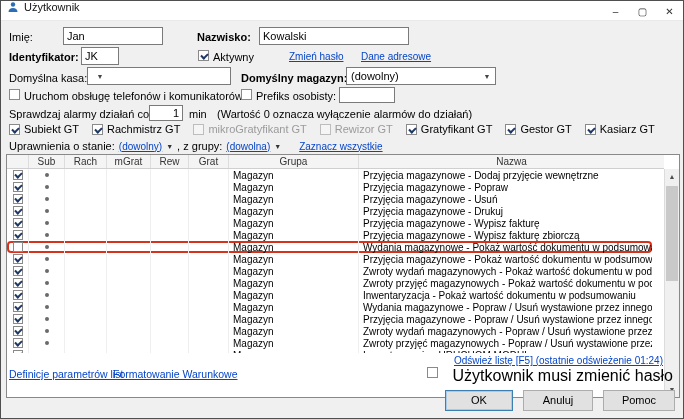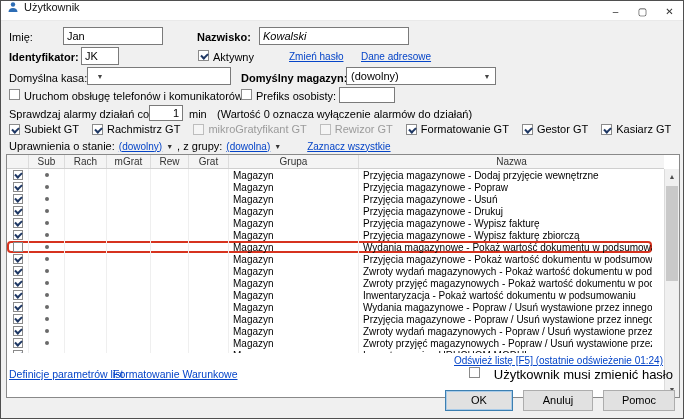--- a/index.html
+++ b/index.html
@@ -30,21 +30,21 @@
   
   .prod-row{position:absolute;left:8px;top:122px;display:flex;gap:13px;align-items:center}
   .prod{display:inline-flex;align-items:center;gap:4px;font-size:11px;cursor:pointer;white-space:nowrap}
   .prod.disabled{color:#9b9b9b}
   .prod.disabled .cb{border-color:#bdbdbd;background:#f5f5f5}
 
   
   .perm-bar{position:absolute;left:8px;top:139px;display:flex;align-items:center;gap:4px;font-size:11px}
   .perm-bar .dd-arrow{font-size:7px;color:#333}
   .perm-bar .sep{color:#000}
-  .select-all{margin-left:22px}
+  .select-all{margin-left:14px}
 
   
   .table{position:absolute;left:5px;top:153px;width:674px;height:244px;background:#fff;border:1px solid #898989;overflow:hidden}
   .thead{display:flex;height:14px;background:#f4f4f4;border-bottom:1px solid #cfcfcf;font-size:10px;color:#333;margin-right:15px}
   .th{display:flex;align-items:center;justify-content:center;border-right:1px solid #dcdcdc;overflow:hidden;white-space:nowrap}
   .tbody{position:relative;height:184px;margin-right:27px;overflow:hidden}
   .trow{display:flex;height:12px;align-items:center;font-size:10px;background:#fff}
   .trow.hl{box-shadow:inset 0 0 0 2px #d6331f;border-radius:4px}
   .td{height:100%;display:flex;align-items:center;border-right:1px solid #efefef;overflow:hidden;white-space:nowrap}
   .center{justify-content:center}
@@ -54,21 +54,21 @@
 
   
   .scroll{position:absolute;top:14px;right:0;bottom:0;width:15px;background:#f0f0f0;border-left:1px solid #dcdcdc;display:flex;flex-direction:column}
   .scroll-btn{height:15px;display:flex;align-items:center;justify-content:center;font-size:7px;color:#505050;cursor:pointer}
   .scroll-track{flex:1;position:relative}
   .scroll-thumb{position:absolute;top:2px;left:1px;width:12px;height:95px;background:#c9c9c9;cursor:grab}
 
   
   .refresh{position:absolute;right:20px;top:354px;font-size:10px}
   .foot-link{font-size:10.5px}
-  .must-change{position:absolute;right:10px;top:366px;display:flex;gap:14px;font-size:13px}
+  .must-change{position:absolute;right:10px;top:366px;display:flex;gap:14px;font-size:16px}
   .btn{position:absolute;top:389px;height:21px;background:#e1e1e1;border:1px solid #adadad;font-size:11px;text-align:center;line-height:19px;cursor:pointer;color:#000}
   .btn.default{border:1px solid #3c7fb1;box-shadow:inset 0 0 0 1px #a9cbe8}
 </style>
 </head>
 <body>
 
 <div class="dialog">
 
   <div class="titlebar">
     <span style="display:inline-flex">
@@ -81,21 +81,21 @@
     <div class="win-controls">
       <span class="win-btn">–</span>
       <span class="win-btn">▢</span>
       <span class="win-btn">✕</span>
     </div>
   </div>
 
   <span class="lbl" style="left:8px;top:30px">Imię:</span>
   <input class="inp" style="left: 62px; top: 26px; width: 100px; height: 18px;" value="Jan">
   <span class="lbl bold" style="left:196px;top:30px">Nazwisko:</span>
-  <input class="inp" style="left: 258px; top: 26px; width: 150px; height: 18px; font-style: italic;" value="Kowalski">
+  <input class="inp" style="left: 258px; top: 26px; width: 150px; height: 18px;" value="Kowalski">
 
   <span class="lbl bold" style="left:8px;top:50px">Identyfikator:</span>
   <input class="inp" style="left: 80px; top: 46px; width: 38px; height: 18px;" value="JK">
   <span class="cb checked abs" style="left:197px;top:49px"></span>
   <span class="lbl" style="left:212px;top:50px">Aktywny</span>
   <span class="link abs" style="left:288px;top:50px">Zmień hasło</span>
   <span class="link abs" style="left:360px;top:50px">Dane adresowe</span>
 
   <span class="lbl" style="left:8px;top:71px">Domyślna kasa:</span>
   <div class="combo" style="left:86px;top:66px;width:144px;height:18px">
@@ -130,21 +130,21 @@
       <span class="prod disabled">
         <span class="cb"></span>
         <span>mikroGratyfikant GT</span>
       </span>
       <span class="prod disabled">
         <span class="cb"></span>
         <span>Rewizor GT</span>
       </span>
       <span class="prod">
         <span class="cb checked"></span>
-        <span>Formatowanie GT</span>
+        <span>Gratyfikant GT</span>
       </span>
       <span class="prod">
         <span class="cb checked"></span>
         <span>Gestor GT</span>
       </span>
       <span class="prod">
         <span class="cb checked"></span>
         <span>Kasiarz GT</span>
       </span>
     </div>

